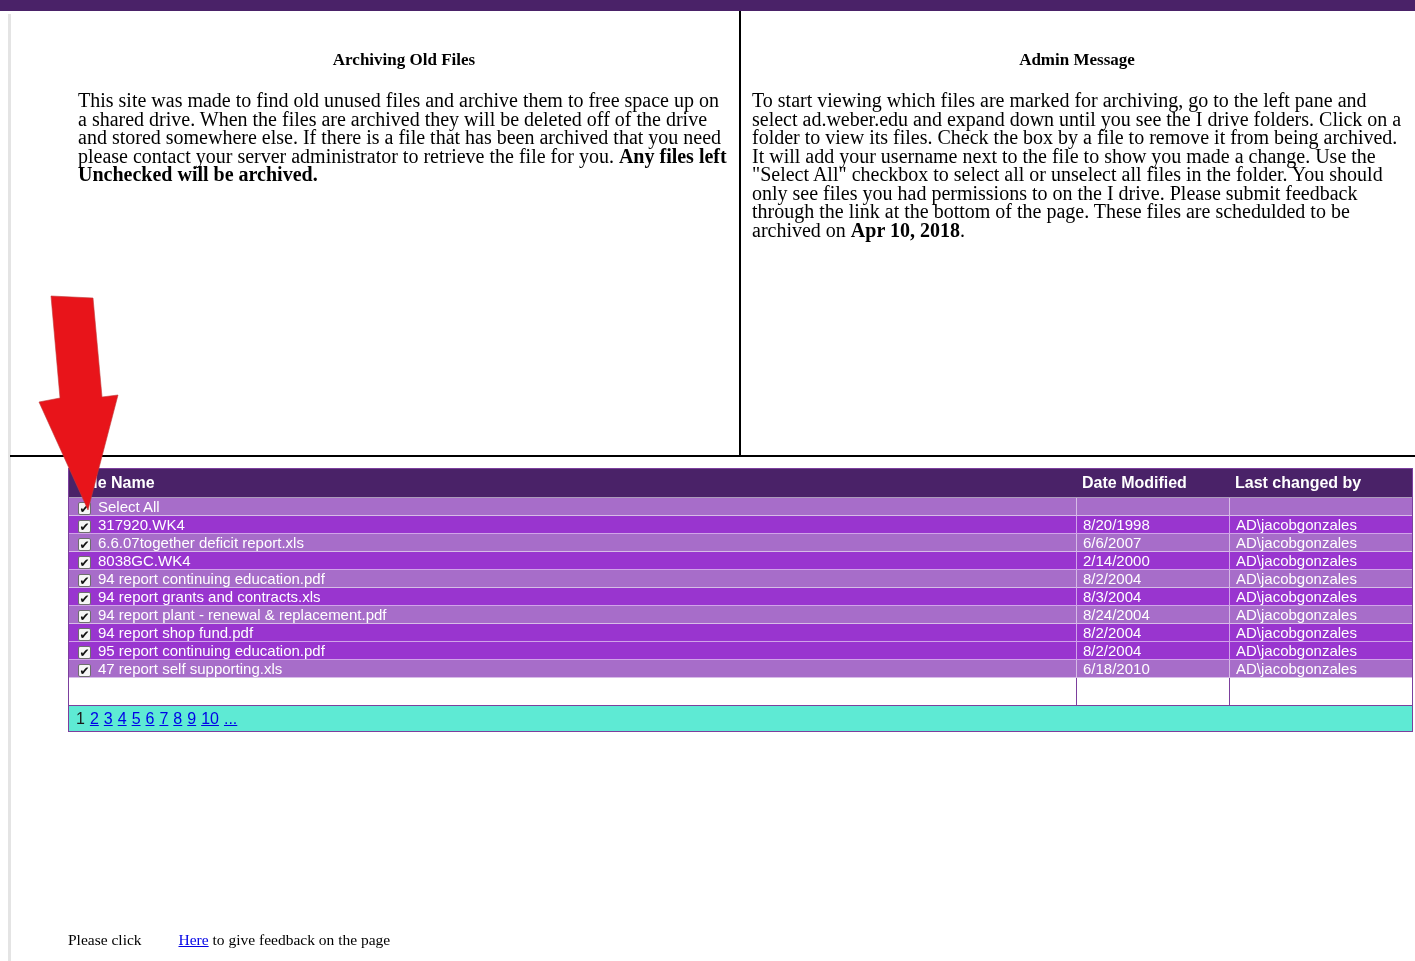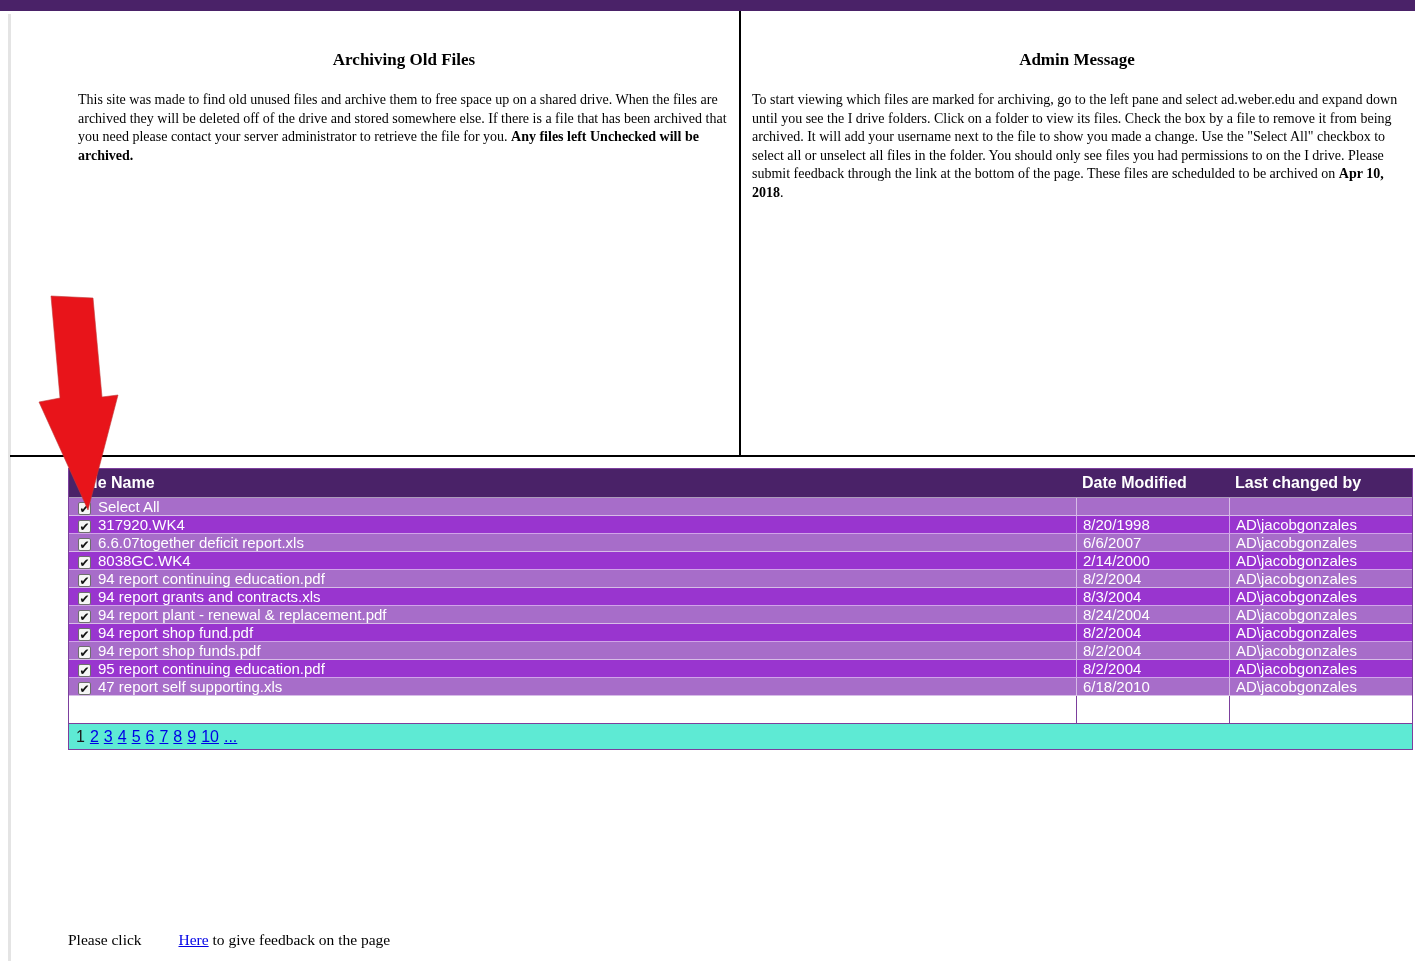--- a/index.html
+++ b/index.html
@@ -26,21 +26,21 @@
   .panel-left  { left: 78px;  width: 652px; }
   .panel-right { left: 752px; width: 650px; }
   .panel h1 {
     margin: 27px 0 0 0;
     font-size: 17px; font-weight: bold;
     text-align: center;
     font-family: "Liberation Serif", serif;
   }
   .panel p {
     margin: 21px 0 0 0;
-    font-size: 14px; line-height: 18.5px;
+    font-size: 20px; line-height: 18.5px;
     text-align: left;
   }
   .vdivider {
     position: absolute; left: 739px; top: 11px;
     width: 2px; height: 445px; background: #000;
   }
   .hline {
     position: absolute; left: 10px; top: 455px;
     width: 1405px; height: 2px; background: #000;
   }
@@ -191,27 +191,20 @@
     <td>8/24/2004</td>
     <td>AD\jacobgonzales</td>
   </tr>
       <tr class="dark">
     <td class="namecell">
       <span class="cb">✔</span><span>94 report shop fund.pdf</span>
     </td>
     <td>8/2/2004</td>
     <td>AD\jacobgonzales</td>
   </tr>
-      <tr class="light">
-    <td class="namecell">
-      <span class="cb">✔</span><span>94 report shop funds.pdf</span>
-    </td>
-    <td>8/2/2004</td>
-    <td>AD\jacobgonzales</td>
-  </tr>
       <tr class="dark">
     <td class="namecell">
       <span class="cb">✔</span><span>95 report continuing education.pdf</span>
     </td>
     <td>8/2/2004</td>
     <td>AD\jacobgonzales</td>
   </tr>
       <tr class="light">
     <td class="namecell">
       <span class="cb">✔</span><span>47 report self supporting.xls</span>

